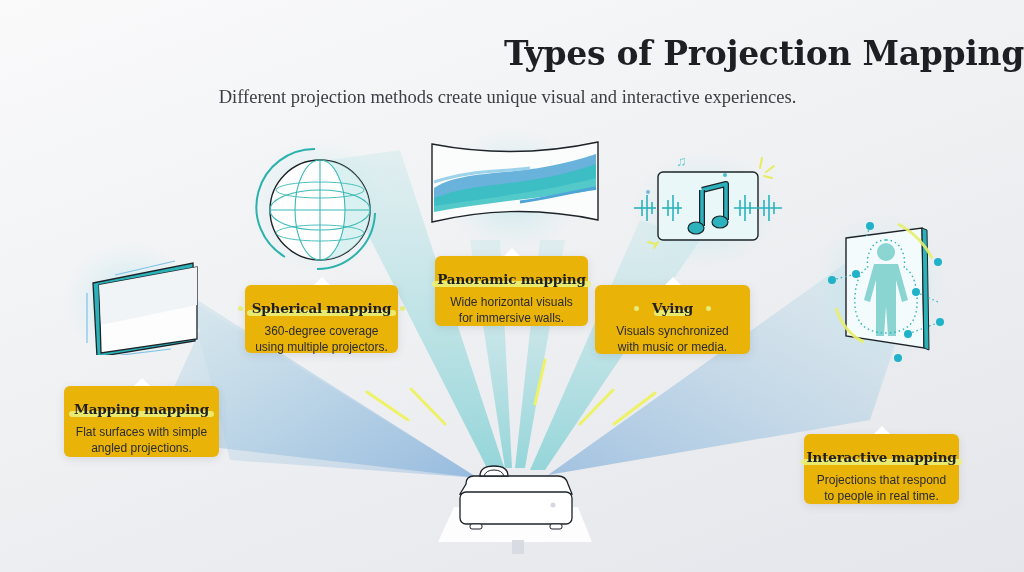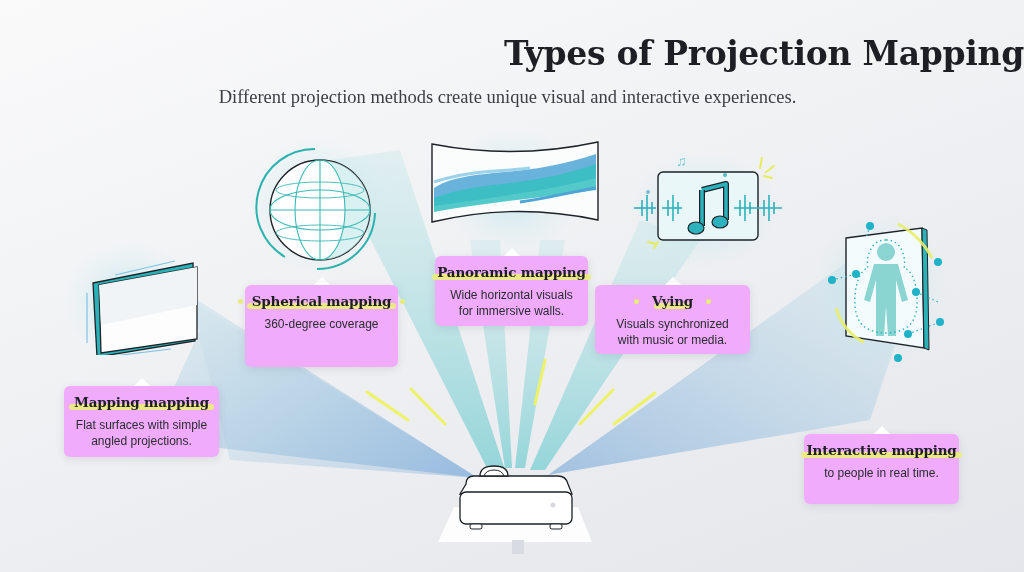--- a/index.html
+++ b/index.html
@@ -13,23 +13,23 @@
     position: absolute; left: 0; right: 0; top: 34px; text-align: right;
     font-family: "DejaVu Serif", serif; font-weight: bold; font-size: 33px;
     color: #1e1f24; letter-spacing: -0.3px;
   }
   .subtitle {
     position: absolute; left: 0; right: 9px; top: 87px; text-align: center;
     font-family: "Liberation Serif", serif; font-size: 18.5px; color: #3c3e44;
   }
   svg.beams { position: absolute; left: 0; top: 0; }
   .card {
-    position: absolute; background: #f0abfc; border-radius: 6px;
+    position: absolute; background: #eab308; border-radius: 6px;
     box-shadow: 0 2px 8px rgba(60,70,90,0.13);
-    text-align: center; padding-top: 7px; box-sizing: border-box;
+    text-align: center; padding-top: 14px; box-sizing: border-box;
   }
   .card::before {
     content: ""; position: absolute; top: -8px; left: 50%; margin-left: -8px;
     border-left: 8px solid transparent; border-right: 8px solid transparent;
     border-bottom: 8px solid #fff;
   }
   .card-title {
     display: inline-block; position: relative;
     font-family: "DejaVu Serif", serif; font-weight: bold; font-size: 13.5px;
     color: #1e1f24; padding: 0 2px; letter-spacing: -0.2px;
@@ -215,29 +215,30 @@
     <div class="card-title">
       <span class="hl"></span>
       <span class="txt">Mapping mapping</span>
     </div>
     <div class="card-desc">
       <div>Flat surfaces with simple</div>
       <div>angled projections.</div>
     </div>
   </div>
 
-  <div class="card" style="left:245px; top:285px; width:153px; height:82px;">
+  <div class="card" style="left:245px; top:285px; width:153px; height:68px;">
     <div class="card-title">
       <span class="dot" style="left:-12px;"></span>
       <span class="hl"></span>
       <span class="txt">Spherical mapping</span>
       <span class="dot" style="right:-12px;"></span>
     </div>
     <div class="card-desc">
       <div>360-degree coverage</div>
+      <div>using multiple projectors.</div>
     </div>
   </div>
 
   <div class="card" style="left:435px; top:256px; width:153px; height:70px;">
     <div class="card-title">
       <span class="hl"></span>
       <span class="txt">Panoramic mapping</span>
     </div>
     <div class="card-desc">
       <div>Wide horizontal visuals</div>
@@ -257,17 +258,18 @@
       <div>with music or media.</div>
     </div>
   </div>
 
   <div class="card" style="left:804px; top:386px; width:155px; height:70px;margin-top:48px;">
     <div class="card-title">
       <span class="hl"></span>
       <span class="txt">Interactive mapping</span>
     </div>
     <div class="card-desc">
+      <div>Projections that respond</div>
       <div>to people in real time.</div>
     </div>
   </div>
 
 </div>
 
 </body></html>

